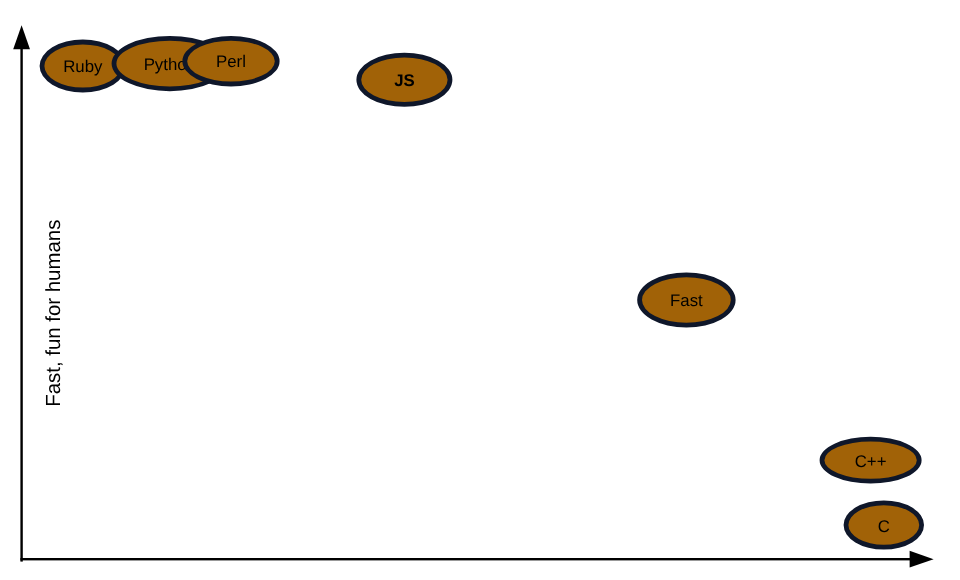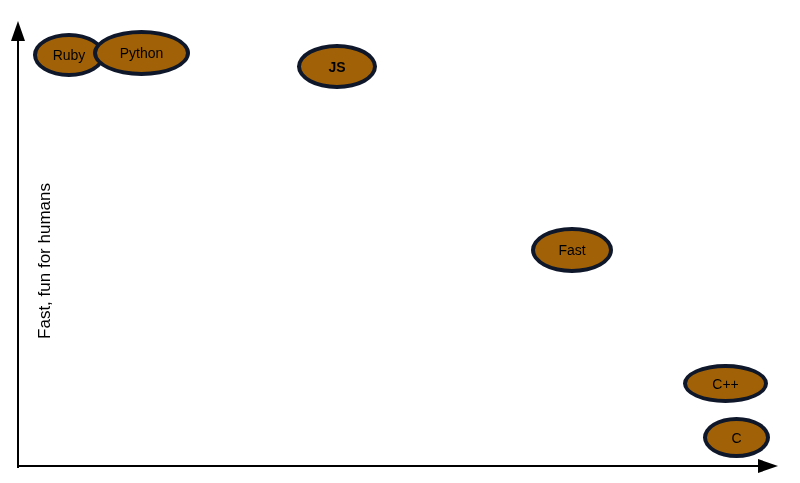--- a/index.html
+++ b/index.html
@@ -95,18 +95,19 @@
 
   <div class="axis-line y-axis-line"></div>
   <div class="arrow-up"></div>
   <div class="axis-line x-axis-line"></div>
   <div class="arrow-right"></div>
 
   <div class="y-axis-label">Fast, fun for humans</div>
 
   <div class="node node-ruby">Ruby</div>
   <div class="node node-python">Python</div>
+  <div class="node node-perl">Perl</div>
   <div class="node node-js">JS</div>
   <div class="node node-java">Fast</div>
   <div class="node node-cpp">C++</div>
   <div class="node node-c">C</div>
 
 </div>
 
 </body></html>

